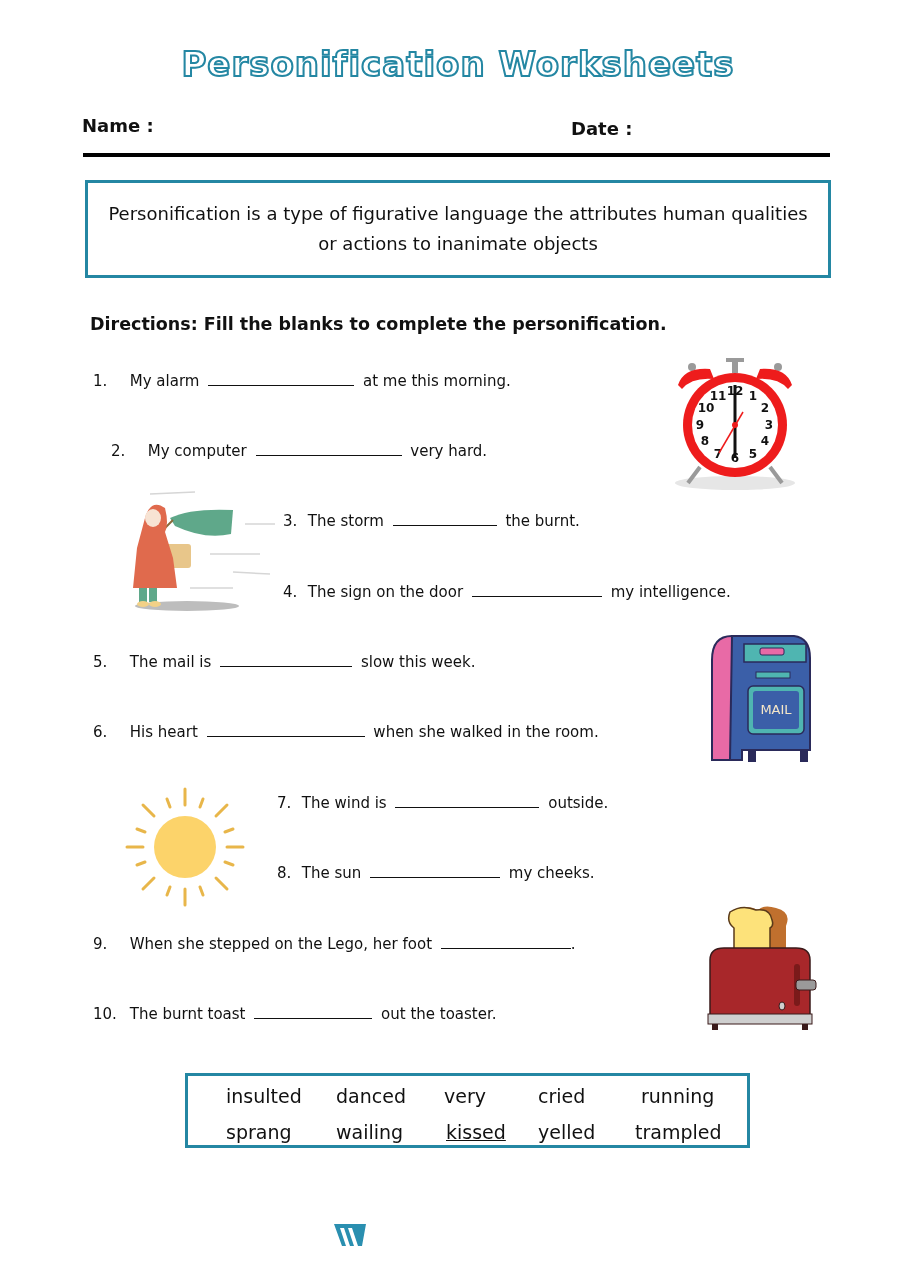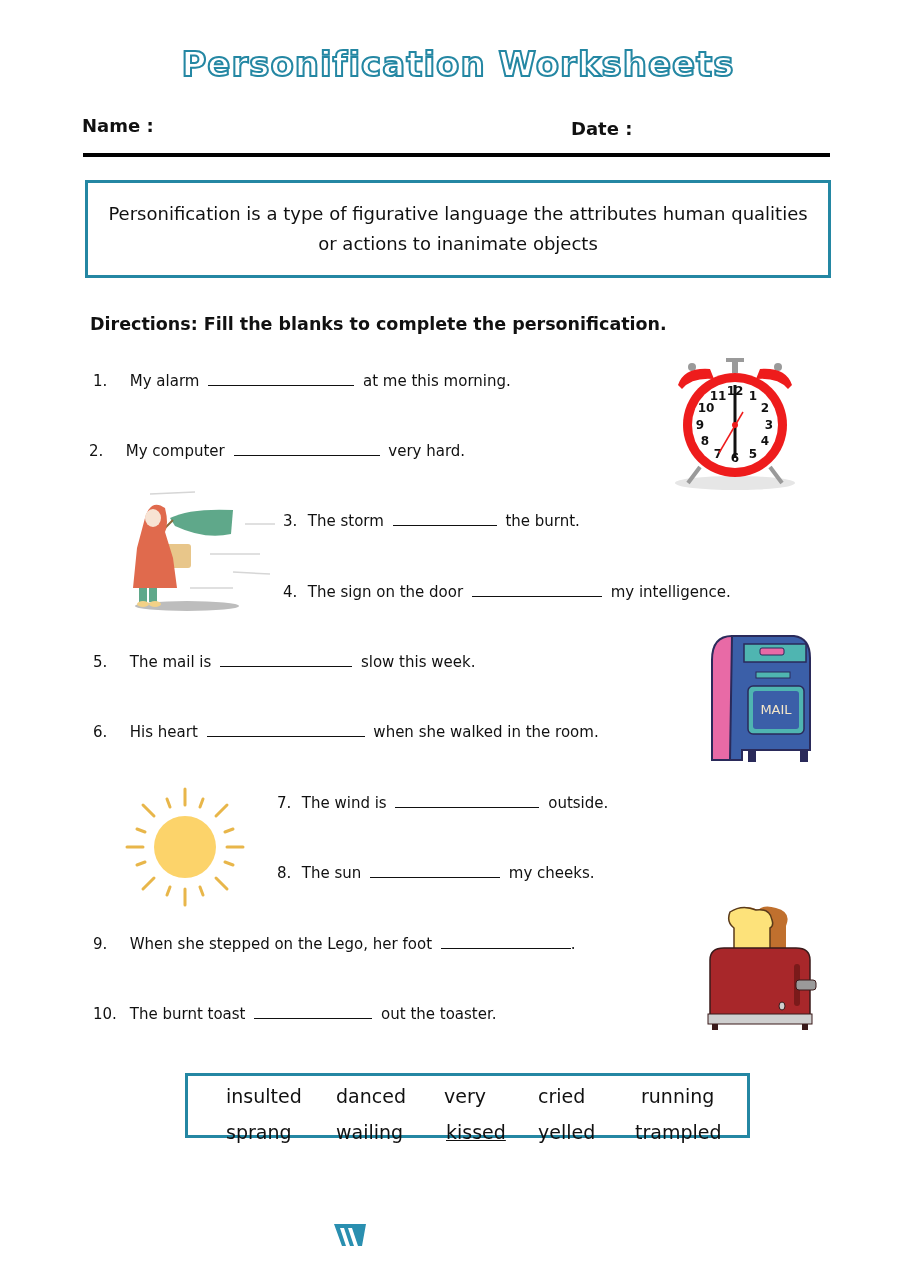--- a/index.html
+++ b/index.html
@@ -25,21 +25,21 @@
     text-align: center; font-size: 18px; line-height: 30px; padding: 11px 20px;
   }
 
   .directions { position: absolute; left: 90px; top: 314px; font-size: 17.5px; font-weight: bold; }
 
   .q { position: absolute; font-size: 15px; white-space: nowrap; }
   .q .num { display: inline-block; }
   .q .blank { display: inline-block; border-bottom: 1.6px solid #111; height: 16px; vertical-align: baseline; margin: 0 4px; }
 
   .wordbank {
-    position: absolute; left: 185px; top: 1073px; width: 565px; height: 65px;
+    position: absolute; left: 185px; top: 1073px; width: 565px; height: 75px;
     border: 3px solid #2487a3;
   }
   .wb-word { position: absolute; font-size: 19px; white-space: nowrap; }
 
   .footer {
     position: absolute; left: 333px; top: 1222px; display: flex; align-items: center;
   }
   .footer .brand { font-family: "Liberation Sans", sans-serif; font-weight: bold; font-size: 23px; letter-spacing: 1px; margin-left: 6px; }
   .brand .dark { color: #1b1b1b; }
   .brand .teal { color: #2a8fb0; }
@@ -61,21 +61,21 @@
 
 <div class="directions">Directions: Fill the blanks to complete the personification.</div>
 
 <div class="q" style="left:93px; top:370px;">
   <span class="num" style="width:32px">1.</span>
   <span>My alarm</span>
   <span class="blank" style="width:146px"></span>
   <span>at me this morning.</span>
 </div>
 
-<div class="q" style="left:89px; top:440px;">
+<div class="q" style="left:111px; top:440px;">
   <span class="num" style="width:32px">2.</span>
   <span>My computer</span>
   <span class="blank" style="width:146px"></span>
   <span>very hard.</span>
 </div>
 
 <div class="q" style="left:283px; top:510px;">
   <span class="num" style="width:20px">3.</span>
   <span>The storm</span>
   <span class="blank" style="width:104px"></span>

